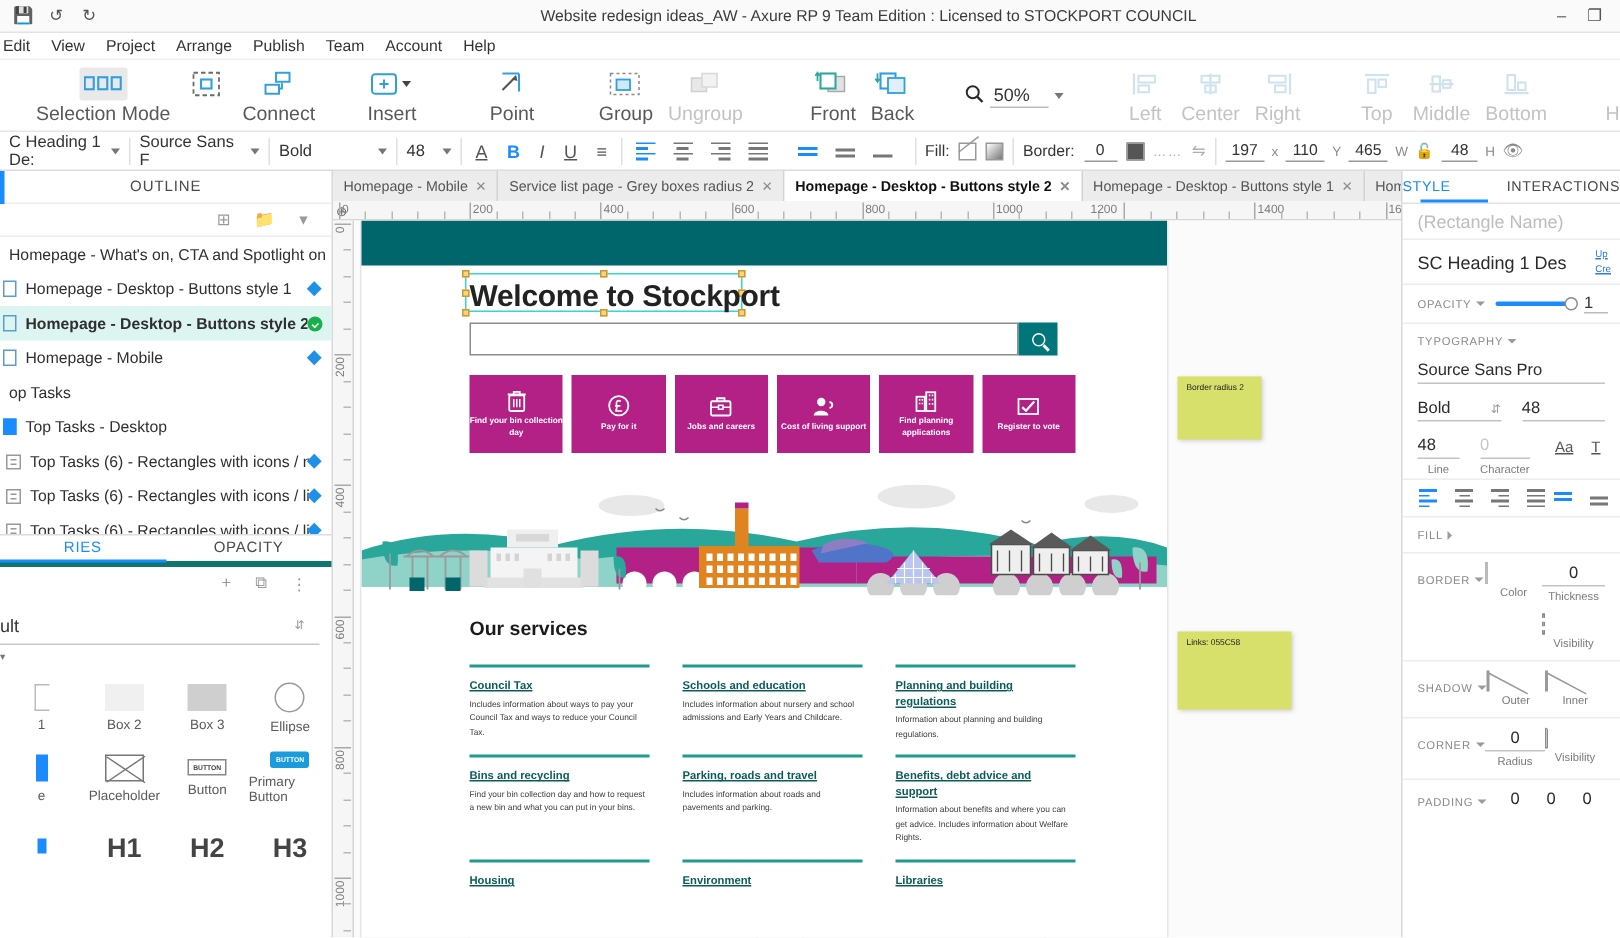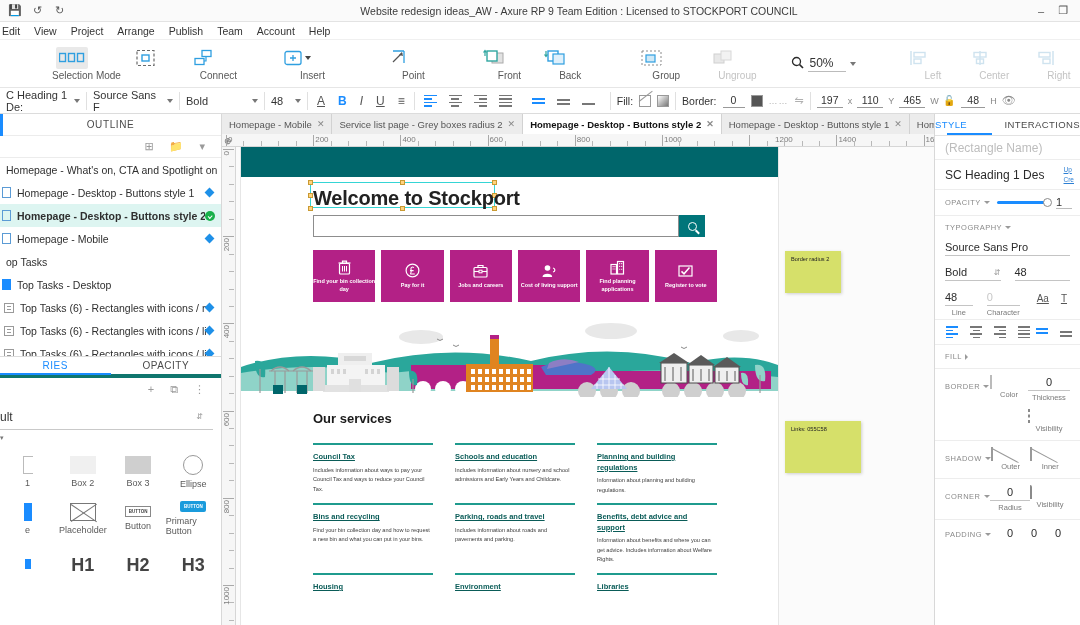--- a/index.html
+++ b/index.html
@@ -36,21 +36,21 @@
     background: #fff; border-bottom: 1px solid #e6e6e6;
     display: flex; align-items: center;
   }
   .tgroup { display: flex; align-items: center; height: 48px; padding: 0 7px; }
   .tdiv { width: 1px; height: 36px; background: #e8e8e8; }
   .titem {
     display: flex; flex-direction: column; align-items: center; justify-content: center;
     min-width: 38px; padding: 0 5px; height: 44px; gap: 1px;
   }
   .titem .glyph { height: 22px; display: flex; align-items: center; justify-content: center; }
-  .titem .lbl { font-size: 10px; color: #585858; white-space: nowrap; margin-left: 28px; }
+  .titem .lbl { font-size: 13px; color: #585858; white-space: nowrap; }
   .titem.dim .lbl { color: #c3c3c3; }
   .titem.selmode .glyph { background: #e9e9e9; border-radius: 2px; padding: 1px 3px; }
 
   .zoomgrp { display: flex; align-items: center; gap: 4px; margin-left: 6px; }
   .zoomval { font-size: 12px; color: #333; border-bottom: 1px solid #bbb; padding: 0 12px 1px 2px; }
 
   
   .formatbar {
     position: absolute; left: 0; top: 88px; width: 1080px; height: 26px;
     background: #fff; border-bottom: 1px solid #dcdcdc;
@@ -272,60 +272,60 @@
         <span class="glyph">
           <svg width="20" height="18" viewBox="0 0 20 18">
               <path d="M15 2 L15 14 M15 2 L4 2" stroke="#2f9fe0" stroke-width="1.3" fill="none"></path>
               <path d="M4 13 L13 4" stroke="#555" stroke-width="1.3"></path>
               <path d="M13 3 l1 4 l-4 -1z" fill="#555"></path>
             </svg>
         </span>
         <span class="lbl">Point</span>
       </div>
     </div>
+    <div class="tgroup" style="padding-left:26px;">
+      <div class="titem">
+        <span class="glyph">
+          <svg width="22" height="18" viewBox="0 0 22 18">
+              <rect x="1" y="2" width="19" height="14" fill="none" stroke="#8a8a8a" stroke-width="1" stroke-dasharray="2,2"></rect>
+              <rect x="5" y="6" width="9" height="7" fill="#cfe9f7" stroke="#2f9fe0" stroke-width="1.2"></rect>
+            </svg>
+        </span>
+        <span class="lbl">Group</span>
+      </div>
+      <div class="titem dim">
+        <span class="glyph">
+          <svg width="22" height="18" viewBox="0 0 22 18">
+              <rect x="2" y="5" width="10" height="9" fill="#e8e8e8" stroke="#d0d0d0" stroke-width="1"></rect>
+              <rect x="9" y="2" width="10" height="9" fill="#f2f2f2" stroke="#d8d8d8" stroke-width="1"></rect>
+            </svg>
+        </span>
+        <span class="lbl">Ungroup</span>
+      </div>
+    </div>
     <div class="tgroup" style="padding-left:28px;">
       <div class="titem">
         <span class="glyph">
           <svg width="24" height="18" viewBox="0 0 24 18">
               <rect x="9" y="4" width="11" height="10" fill="#e2e2e2" stroke="#aaa" stroke-width="1"></rect>
               <rect x="4" y="2" width="10" height="10" fill="#fff" stroke="#2fa6a0" stroke-width="1.4"></rect>
               <path d="M2 7 L2 2 M0.5 3.5 L2 1.5 L3.5 3.5" stroke="#2fa6a0" stroke-width="1.2" fill="none"></path>
             </svg>
         </span>
         <span class="lbl">Front</span>
       </div>
       <div class="titem">
         <span class="glyph">
           <svg width="24" height="18" viewBox="0 0 24 18">
               <rect x="4" y="2" width="10" height="10" fill="#fff" stroke="#2f9fe0" stroke-width="1.4"></rect>
               <rect x="9" y="5" width="11" height="10" fill="#dff0fb" stroke="#2f9fe0" stroke-width="1.2"></rect>
               <path d="M2 2 L2 7 M0.5 5.5 L2 7.5 L3.5 5.5" stroke="#2fa6a0" stroke-width="1.2" fill="none"></path>
             </svg>
         </span>
         <span class="lbl">Back</span>
-      </div>
-    </div>
-    <div class="tgroup" style="padding-left:26px;">
-      <div class="titem">
-        <span class="glyph">
-          <svg width="22" height="18" viewBox="0 0 22 18">
-              <rect x="1" y="2" width="19" height="14" fill="none" stroke="#8a8a8a" stroke-width="1" stroke-dasharray="2,2"></rect>
-              <rect x="5" y="6" width="9" height="7" fill="#cfe9f7" stroke="#2f9fe0" stroke-width="1.2"></rect>
-            </svg>
-        </span>
-        <span class="lbl">Group</span>
-      </div>
-      <div class="titem dim">
-        <span class="glyph">
-          <svg width="22" height="18" viewBox="0 0 22 18">
-              <rect x="2" y="5" width="10" height="9" fill="#e8e8e8" stroke="#d0d0d0" stroke-width="1"></rect>
-              <rect x="9" y="2" width="10" height="9" fill="#f2f2f2" stroke="#d8d8d8" stroke-width="1"></rect>
-            </svg>
-        </span>
-        <span class="lbl">Ungroup</span>
       </div>
     </div>
     <div class="zoomgrp" style="margin-left:22px;">
       <span>
         <svg width="13" height="13" viewBox="0 0 13 13">
             <circle cx="5.5" cy="5.5" r="4" fill="none" stroke="#2a2a2a" stroke-width="1.3"></circle>
             <path d="M8.6 8.6 L12 12" stroke="#2a2a2a" stroke-width="1.6"></path>
           </svg>
       </span>
       <span class="zoomval">50%</span>
@@ -708,21 +708,21 @@
       <span class="tick" style="left: 387.68px;"></span>
       <span class="tick" style="left: 405.12px;"></span>
       <span class="tick" style="left: 422.56px;"></span>
       <span class="tickM" style="left: 440px;"></span>
       <span class="lab" style="left: 440px;">1000</span>
       <span class="tick" style="left: 457.44px;"></span>
       <span class="tick" style="left: 474.88px;"></span>
       <span class="tick" style="left: 492.32px;"></span>
       <span class="tick" style="left: 509.76px;"></span>
       <span class="tickM" style="left: 527.2px;"></span>
-      <span class="lab" style="left: 551px;">1200</span>
+      <span class="lab" style="left: 503px;">1200</span>
       <span class="tick" style="left: 544.64px;"></span>
       <span class="tick" style="left: 562.08px;"></span>
       <span class="tick" style="left: 579.52px;"></span>
       <span class="tick" style="left: 596.96px;"></span>
       <span class="tickM" style="left: 614.4px;"></span>
       <span class="lab" style="left: 614.4px;">1400</span>
       <span class="tick" style="left: 631.84px;"></span>
       <span class="tick" style="left: 649.28px;"></span>
       <span class="tick" style="left: 666.72px;"></span>
       <span class="tick" style="left: 684.16px;"></span>

